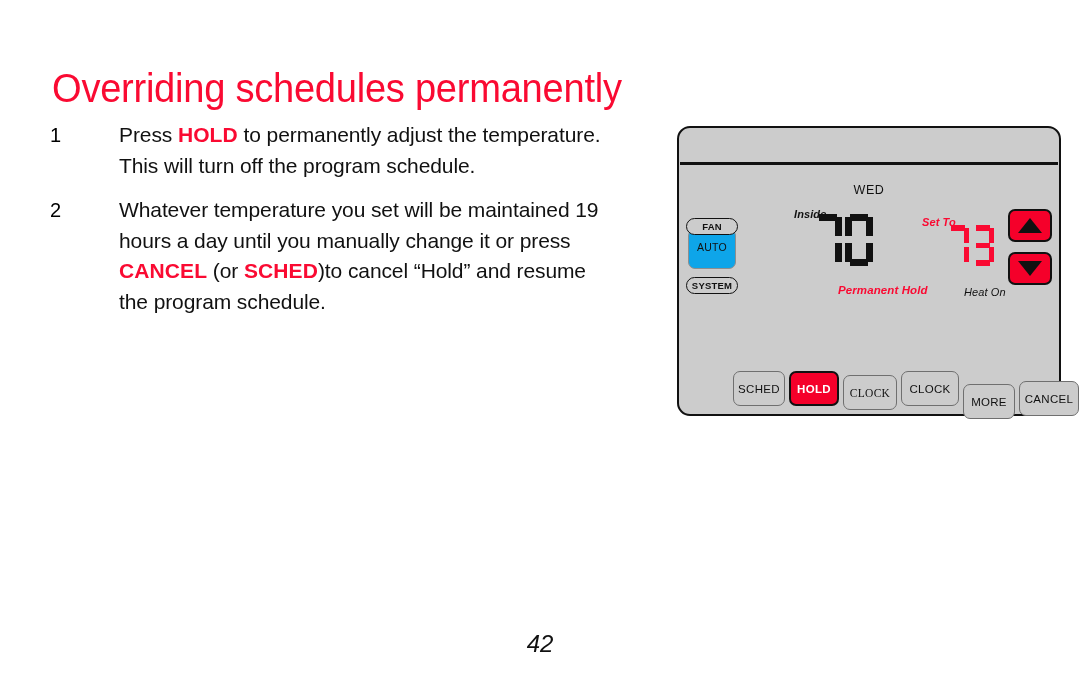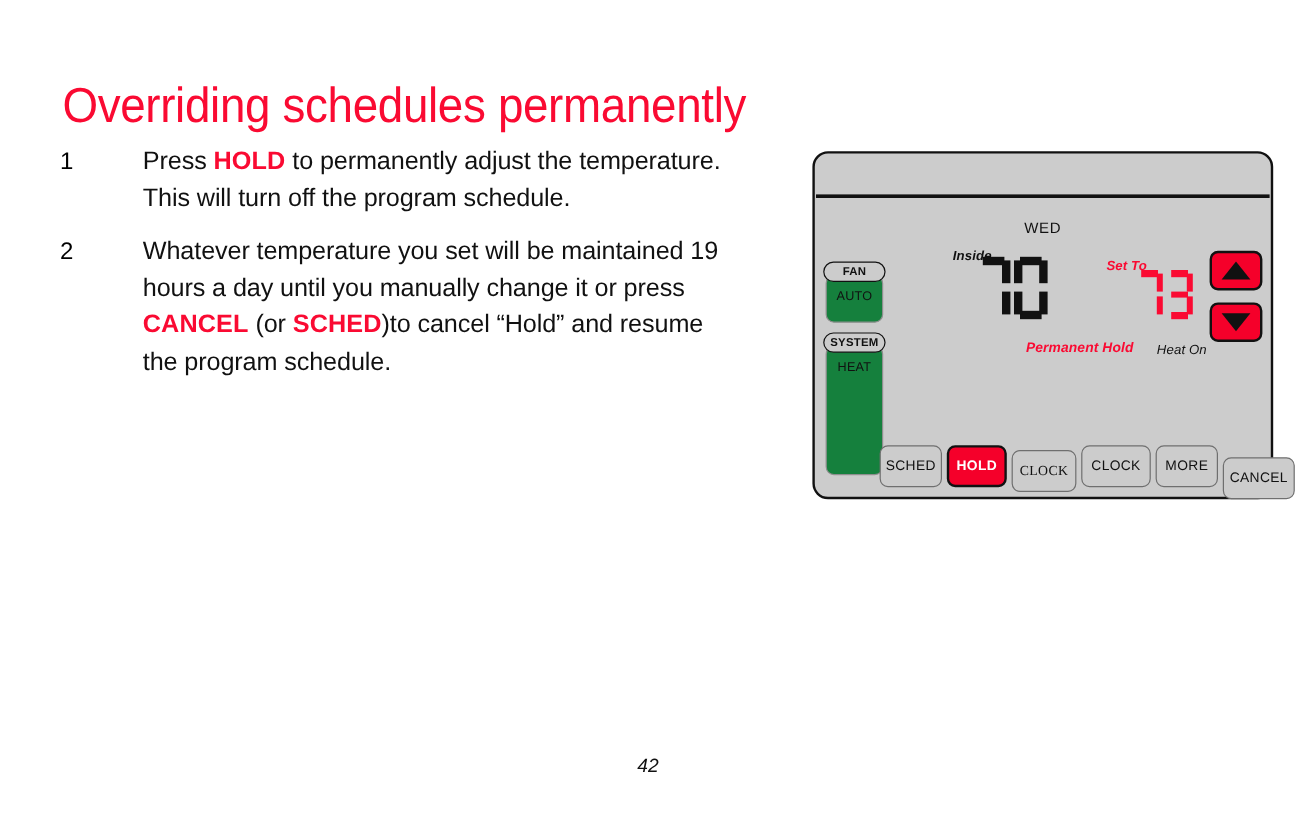--- a/index.html
+++ b/index.html
@@ -62,21 +62,21 @@
     letter-spacing: 0.1px;
   }
 
   
   .page-number {
     position: absolute;
     left: 0;
     right: 0;
     top: 630px;
     text-align: center;
-    font-size: 16px;
+    font-size: 24px;
     font-style: italic;
     color: #111;
   }
 
   
   .thermostat {
     position: absolute;
     left: 638px;
     top: 126px;
     width: 384px;
@@ -137,21 +137,21 @@
     letter-spacing: 0.2px;
     position: relative;
     z-index: 2;
   }
   .slot {
     box-sizing: border-box;
     width: 48px;
     margin-left: 2px;
     border: 1.2px solid #8e8e8e;
     border-radius: 7px;
-    background: #15803d;
+    background: #0ea5e9;
     font-size: 10.5px;
     color: #111;
     display: flex;
     justify-content: center;
     position: relative;
     top: -6px;
     padding-top: 11px;
     letter-spacing: 0.2px;
   }
   .slot-fan { height: 40px; }
@@ -175,21 +175,21 @@
     top: 90px;
     font-size: 11px;
     font-style: italic;
     font-weight: bold;
     color: #fa0a32;
     letter-spacing: 0.1px;
     text-align: center;
   }
   .lbl-permhold {
     position: absolute;
-    left: 178px;
+    left: 161px;
     top: 158px;
     font-size: 11.5px;
     font-style: italic;
     font-weight: bold;
     color: #fa0a32;
     letter-spacing: 0.1px;
   }
   .lbl-heaton {
     position: absolute;
     left: 287px;
@@ -306,21 +306,21 @@
     align-items: center;
     justify-content: center;
     letter-spacing: 0.3px;
   }
   .tbtn-sched  { left: 0px;   top: 0px;  width: 52px; }
   .tbtn-hold   { left: 56px;  top: 0px;  width: 50px;
                  background: #f5002a; color: #ffffff;
                  border-color: #111; border-width: 2px; font-weight: bold; }
   .tbtn-clock  { left: 110px; top: 4px;  width: 54px; font-family: Liberation Serif, serif; }
   .tbtn-screen { left: 168px; top: 0px;  width: 58px; }
-  .tbtn-more   { left: 230px; top: 0px;  width: 52px; text-align: center; }
+  .tbtn-more   { left: 230px; top: 13px;  width: 52px; text-align: center; }
   .tbtn-cancel { left: 286px; top: 10px; width: 60px; }
 </style>
 </head>
 <body>
 
 <h1 class="page-title">Overriding schedules permanently</h1>
 
 <div class="steps">
 
   <div class="step">
@@ -344,21 +344,20 @@
   <div class="tstat-body"></div>
   <div class="tstat-divider"></div>
 
   <div class="weekday">WED</div>
 
   <div class="left-stack">
     <div class="pill">FAN</div>
     <div class="slot slot-fan">AUTO</div>
     <div class="sys-gap"></div>
     <div class="pill">SYSTEM</div>
-    <div class="slot slot-sys">HEAT</div>
   </div>
 
   <div class="lbl-inside">Inside</div>
   <div class="readout readout-inside">
       <span class="seg-digit">
         <span class="seg seg-a"></span>
         <span class="seg seg-b"></span>
         <span class="seg seg-c"></span>
         <span class="seg seg-d off"></span>
         <span class="seg seg-e off"></span>

